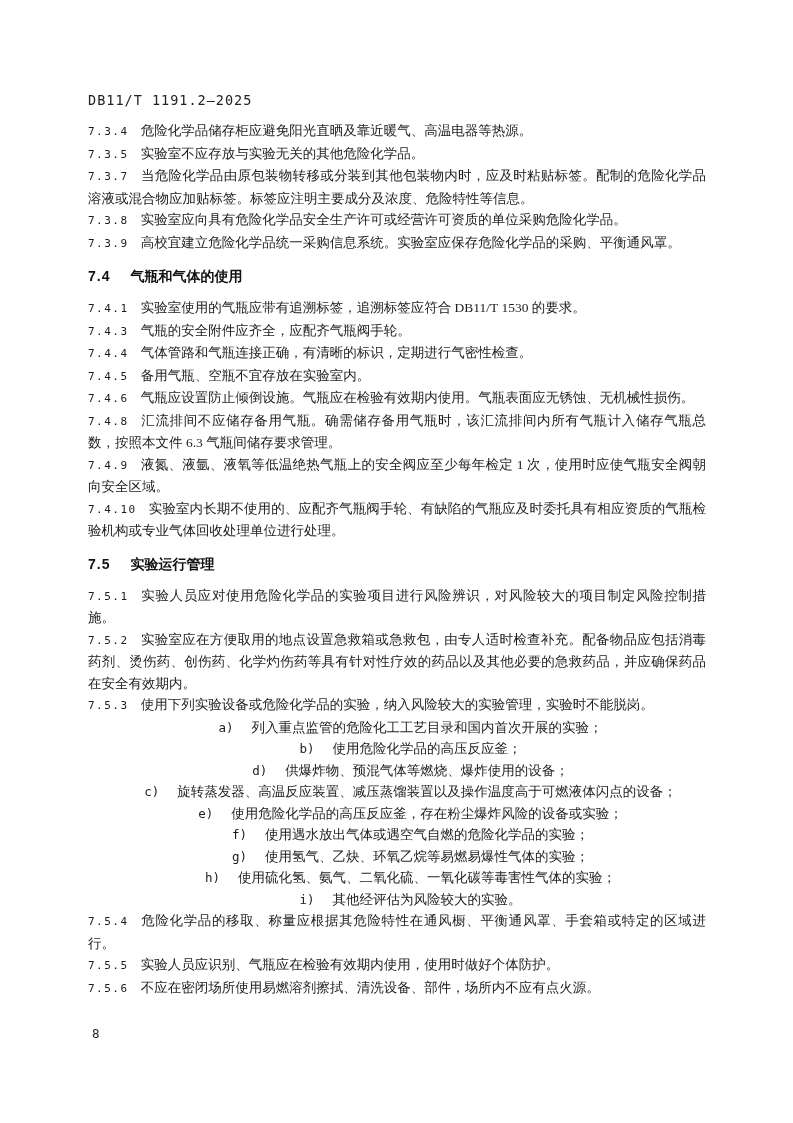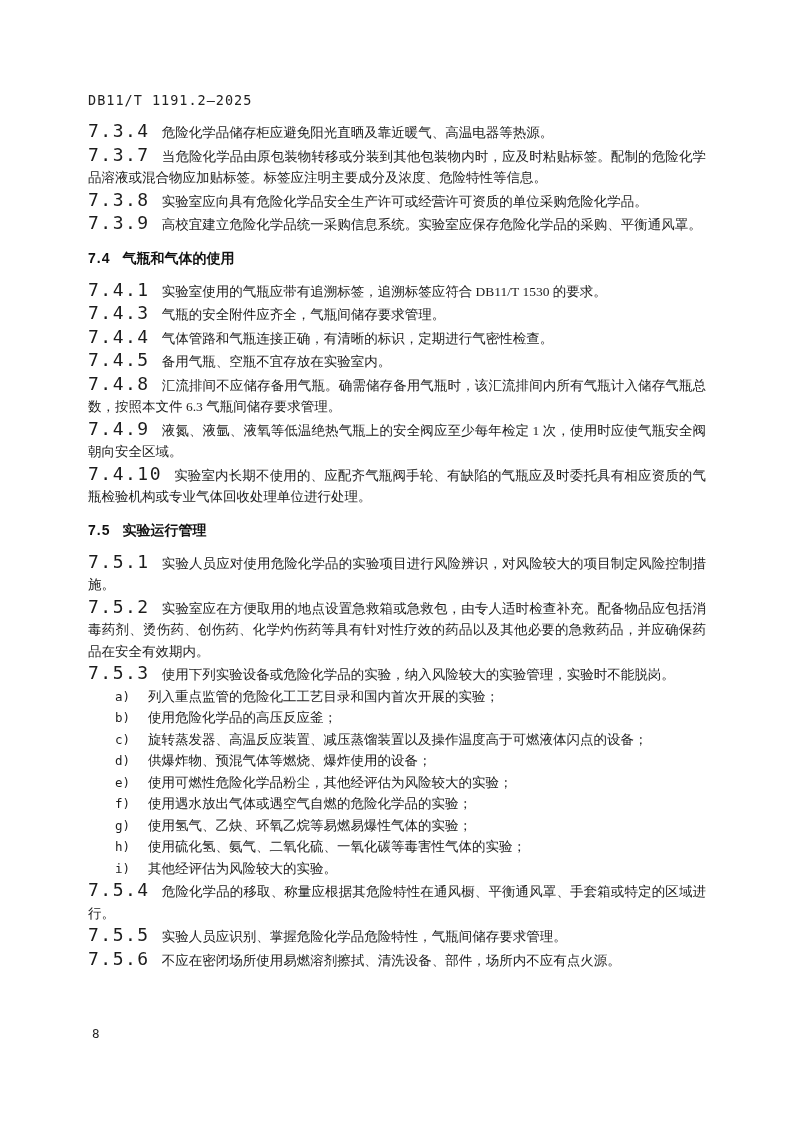--- a/index.html
+++ b/index.html
@@ -32,44 +32,45 @@
   }
   p.clause {
     margin: 0;
     font-size: 13.5px;
     line-height: 21.5px;
     text-align: justify;
     color: #1c1c1c;
   }
   span.num {
     font-family: "DejaVu Sans Mono", "Liberation Mono", monospace;
-    font-size: 18px;
+    font-size: 11px;
     letter-spacing: 1.5px;
     margin-right: 12px;
     white-space: nowrap;
   }
   h2.section-heading {
     font-family: "Liberation Sans", "DejaVu Sans", sans-serif;
     font-size: 14px;
     font-weight: bold;
     color: #111;
     margin: 12px 0 10px 0;
     line-height: 21px;
   }
   h2.section-heading .h-num {
     font-family: "Liberation Sans", "DejaVu Sans", sans-serif;
     letter-spacing: 1px;
-    margin-right: 12px;
+    margin-right: 20px;
   }
   p.list-item {
     margin: 0;
     padding-left: 27px;
     font-size: 13.5px;
     line-height: 21.5px;
     color: #1c1c1c;
+    text-align: center;
   }
   span.li-label {
     font-family: "DejaVu Sans Mono", "Liberation Mono", monospace;
     font-size: 12.5px;
     margin-right: 18px;
     white-space: nowrap;
   }
   .page-number {
     position: absolute;
     left: 92px;
@@ -81,50 +82,52 @@
 </style>
 </head>
 <body>
 
 <div class="page">
   <div class="content">
 
     <div class="doc-header">DB11/T 1191.2—2025</div>
 
     <p class="clause"><span class="num">7.3.4</span><span class="txt">危险化学品储存柜应避免阳光直晒及靠近暖气、高温电器等热源。</span></p>
+    <p class="clause"><span class="num">7.3.5</span><span class="txt">实验室不应存放与实验无关的其他危险化学品。</span></p>
     <p class="clause"><span class="num">7.3.7</span><span class="txt">当危险化学品由原包装物转移或分装到其他包装物内时，应及时粘贴标签。配制的危险化学品溶液或混合物应加贴标签。标签应注明主要成分及浓度、危险特性等信息。</span></p>
     <p class="clause"><span class="num">7.3.8</span><span class="txt">实验室应向具有危险化学品安全生产许可或经营许可资质的单位采购危险化学品。</span></p>
     <p class="clause"><span class="num">7.3.9</span><span class="txt">高校宜建立危险化学品统一采购信息系统。实验室应保存危险化学品的采购、平衡通风罩。</span></p>
 
     <h2 class="section-heading"><span class="h-num">7.4</span><span class="h-title">气瓶和气体的使用</span></h2>
 
     <p class="clause"><span class="num">7.4.1</span><span class="txt">实验室使用的气瓶应带有追溯标签，追溯标签应符合 DB11/T 1530 的要求。</span></p>
-    <p class="clause"><span class="num">7.4.3</span><span class="txt">气瓶的安全附件应齐全，气瓶间储存要求管理。</span></p>
+    <p class="clause"><span class="num">7.4.3</span><span class="txt">气瓶的安全附件应齐全，应配齐气瓶阀手轮。</span></p>
     <p class="clause"><span class="num">7.4.4</span><span class="txt">气体管路和气瓶连接正确，有清晰的标识，定期进行气密性检查。</span></p>
     <p class="clause"><span class="num">7.4.5</span><span class="txt">备用气瓶、空瓶不宜存放在实验室内。</span></p>
+    <p class="clause"><span class="num">7.4.6</span><span class="txt">气瓶应设置防止倾倒设施。气瓶应在检验有效期内使用。气瓶表面应无锈蚀、无机械性损伤。</span></p>
     <p class="clause"><span class="num">7.4.8</span><span class="txt">汇流排间不应储存备用气瓶。确需储存备用气瓶时，该汇流排间内所有气瓶计入储存气瓶总数，按照本文件 6.3 气瓶间储存要求管理。</span></p>
     <p class="clause"><span class="num">7.4.9</span><span class="txt">液氮、液氩、液氧等低温绝热气瓶上的安全阀应至少每年检定 1 次，使用时应使气瓶安全阀朝向安全区域。</span></p>
     <p class="clause"><span class="num">7.4.10</span><span class="txt">实验室内长期不使用的、应配齐气瓶阀手轮、有缺陷的气瓶应及时委托具有相应资质的气瓶检验机构或专业气体回收处理单位进行处理。</span></p>
 
     <h2 class="section-heading"><span class="h-num">7.5</span><span class="h-title">实验运行管理</span></h2>
 
     <p class="clause"><span class="num">7.5.1</span><span class="txt">实验人员应对使用危险化学品的实验项目进行风险辨识，对风险较大的项目制定风险控制措施。</span></p>
     <p class="clause"><span class="num">7.5.2</span><span class="txt">实验室应在方便取用的地点设置急救箱或急救包，由专人适时检查补充。配备物品应包括消毒药剂、烫伤药、创伤药、化学灼伤药等具有针对性疗效的药品以及其他必要的急救药品，并应确保药品在安全有效期内。</span></p>
     <p class="clause"><span class="num">7.5.3</span><span class="txt">使用下列实验设备或危险化学品的实验，纳入风险较大的实验管理，实验时不能脱岗。</span></p>
 
     <p class="list-item"><span class="li-label">a)</span><span class="txt">列入重点监管的危险化工工艺目录和国内首次开展的实验；</span></p>
     <p class="list-item"><span class="li-label">b)</span><span class="txt">使用危险化学品的高压反应釜；</span></p>
+    <p class="list-item"><span class="li-label">d)</span><span class="txt">供爆炸物、预混气体等燃烧、爆炸使用的设备；</span></p>
     <p class="list-item"><span class="li-label">c)</span><span class="txt">旋转蒸发器、高温反应装置、减压蒸馏装置以及操作温度高于可燃液体闪点的设备；</span></p>
-    <p class="list-item"><span class="li-label">d)</span><span class="txt">供爆炸物、预混气体等燃烧、爆炸使用的设备；</span></p>
-    <p class="list-item"><span class="li-label">e)</span><span class="txt">使用可燃性危险化学品粉尘，其他经评估为风险较大的实验；</span></p>
+    <p class="list-item"><span class="li-label">e)</span><span class="txt">使用危险化学品的高压反应釜，存在粉尘爆炸风险的设备或实验；</span></p>
     <p class="list-item"><span class="li-label">f)</span><span class="txt">使用遇水放出气体或遇空气自燃的危险化学品的实验；</span></p>
     <p class="list-item"><span class="li-label">g)</span><span class="txt">使用氢气、乙炔、环氧乙烷等易燃易爆性气体的实验；</span></p>
     <p class="list-item"><span class="li-label">h)</span><span class="txt">使用硫化氢、氨气、二氧化硫、一氧化碳等毒害性气体的实验；</span></p>
     <p class="list-item"><span class="li-label">i)</span><span class="txt">其他经评估为风险较大的实验。</span></p>
 
     <p class="clause"><span class="num">7.5.4</span><span class="txt">危险化学品的移取、称量应根据其危险特性在通风橱、平衡通风罩、手套箱或特定的区域进行。</span></p>
-    <p class="clause"><span class="num">7.5.5</span><span class="txt">实验人员应识别、掌握危险化学品危险特性，气瓶间储存要求管理。</span></p>
+    <p class="clause"><span class="num">7.5.5</span><span class="txt">实验人员应识别、气瓶应在检验有效期内使用，使用时做好个体防护。</span></p>
     <p class="clause"><span class="num">7.5.6</span><span class="txt">不应在密闭场所使用易燃溶剂擦拭、清洗设备、部件，场所内不应有点火源。</span></p>
 
   </div>
 
   <div class="page-number">8</div>
 </div>
 
 </body></html>

